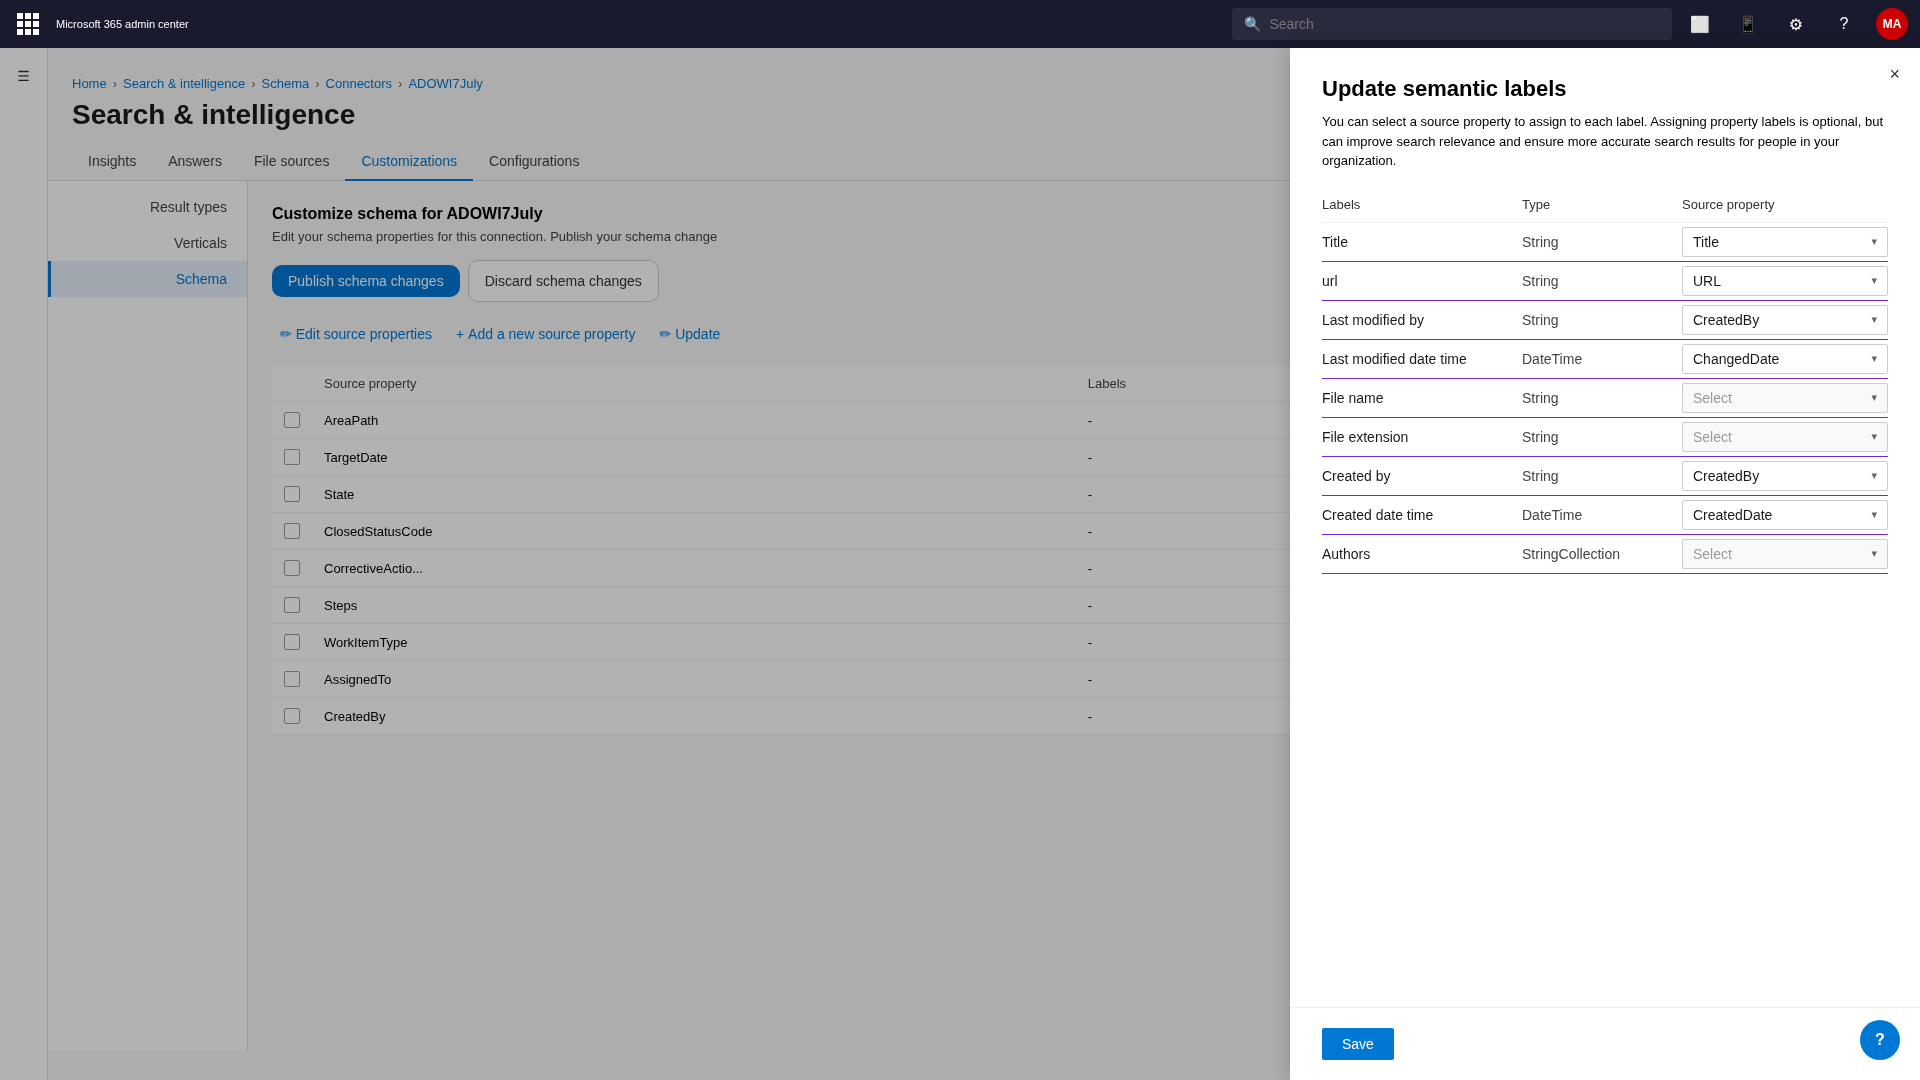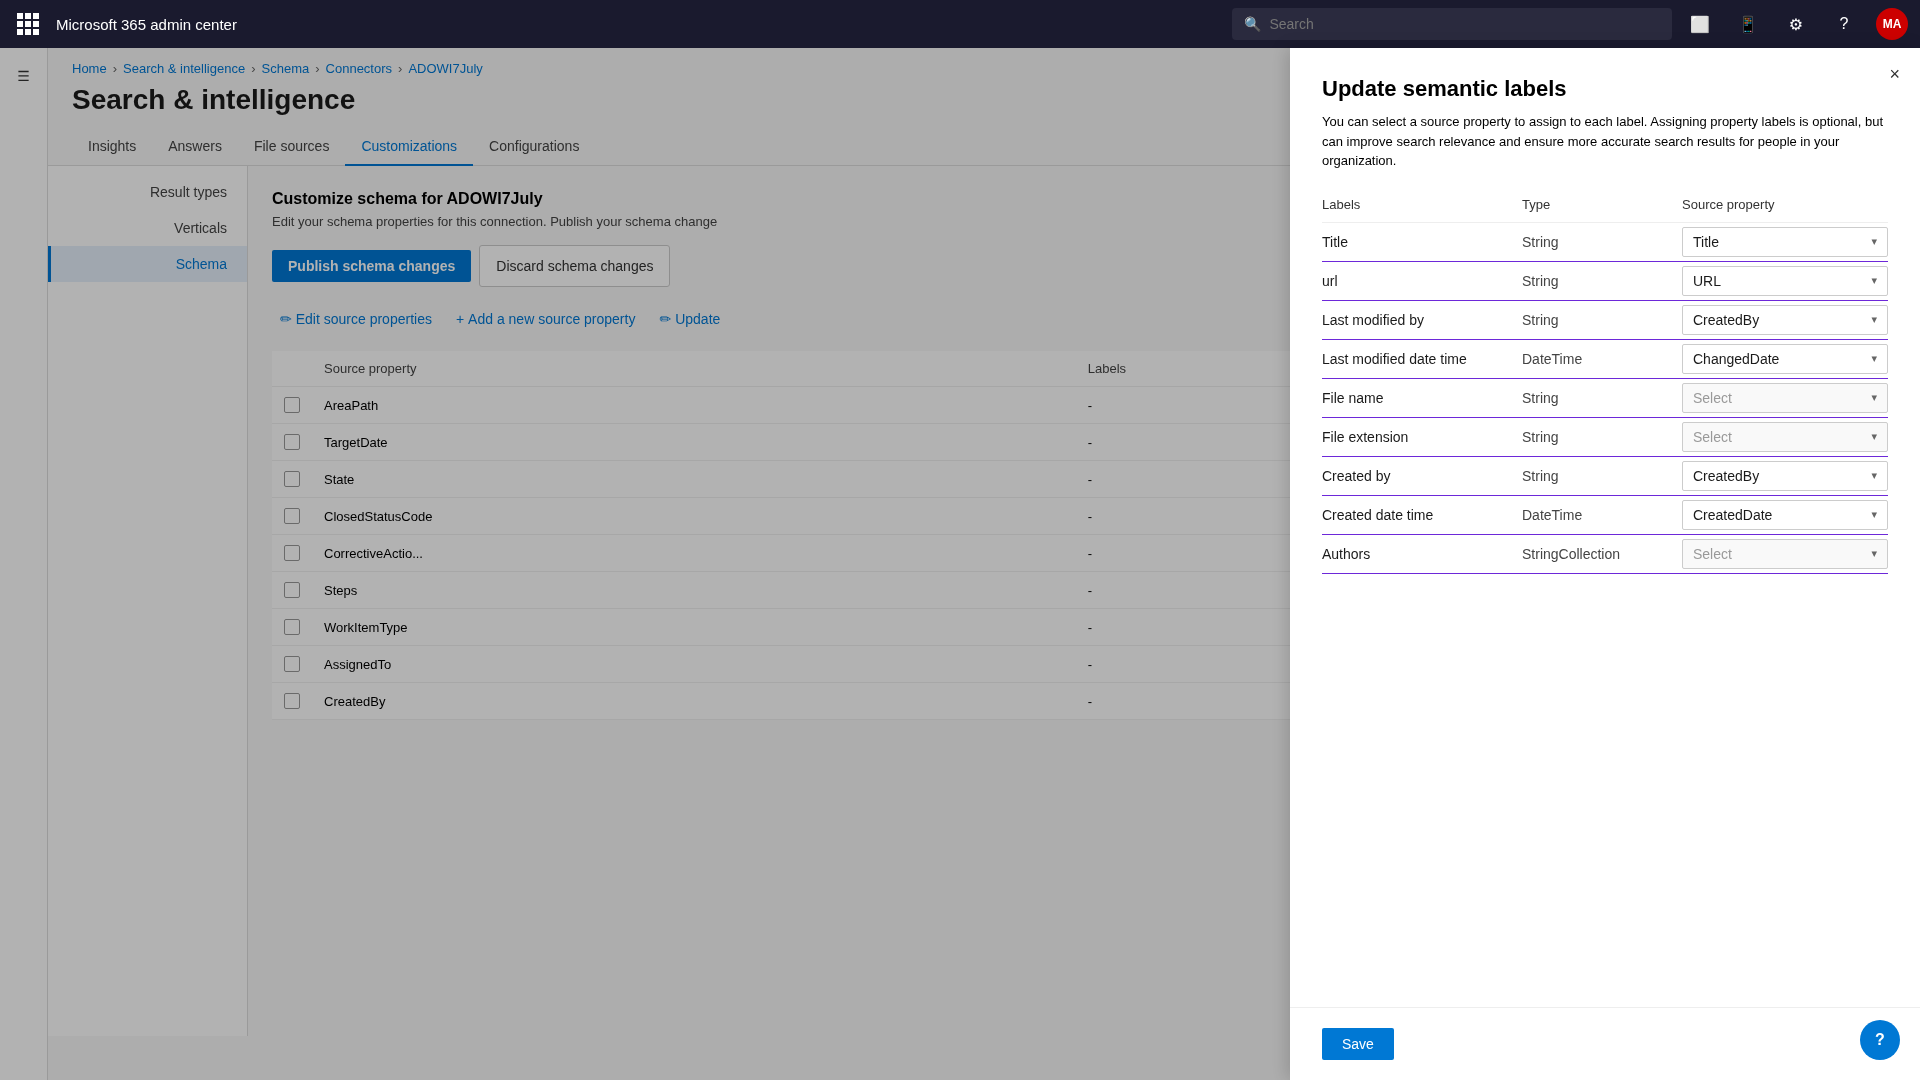--- a/index.html
+++ b/index.html
@@ -7,42 +7,42 @@
 
     
     .topnav {
       display: flex; align-items: center; height: 48px;
       background: #1a1a2e; color: white; padding: 0 12px; gap: 12px;
       position: fixed; top: 0; left: 0; right: 0; z-index: 100;
     }
     .topnav-grid { display: flex; align-items: center; justify-content: center; width: 32px; height: 32px; cursor: pointer; }
     .topnav-grid span { display: grid; grid-template-columns: repeat(3,6px); grid-template-rows: repeat(3,6px); gap: 2px; }
     .topnav-grid span i { background: white; display: block; }
-    .topnav-title { font-size: 15px; font-weight: 400; color: white; margin-right: auto; }
+    .topnav-title { font-size: 11px; font-weight: 400; color: white; margin-right: auto; }
     .search-box {
       display: flex; align-items: center; background: #2a2a3e; border-radius: 4px;
       padding: 0 12px; height: 32px; width: 440px; gap: 8px; color: #aaa;
     }
     .search-box input { background: none; border: none; outline: none; color: #ccc; font-size: 14px; width: 100%; }
     .topnav-icons { display: flex; gap: 16px; align-items: center; }
     .topnav-icon { width: 32px; height: 32px; display: flex; align-items: center; justify-content: center; cursor: pointer; color: white; font-size: 16px; }
     .avatar { width: 32px; height: 32px; border-radius: 50%; background: #c00; display: flex; align-items: center; justify-content: center; font-size: 12px; font-weight: 600; color: white; cursor: pointer; }
 
     
     .main-layout { display: flex; margin-top: 48px; height: calc(100vh - 48px); }
 
     
     .sidebar { width: 48px; background: #fff; border-right: 1px solid #ddd; display: flex; flex-direction: column; align-items: center; padding-top: 8px; }
     .sidebar-hamburger { width: 40px; height: 40px; display: flex; align-items: center; justify-content: center; cursor: pointer; color: #333; }
 
     
     .content-area { flex: 1; overflow: auto; background: #f8f8f8; }
 
     
-    .breadcrumb { display: flex; align-items: center; gap: 6px; padding: 13px 24px 0; font-size: 13px; color: #0078d4; }
+    .breadcrumb { display: flex; align-items: center; gap: 6px; padding: 28px 24px 0; font-size: 13px; color: #0078d4; }
     .breadcrumb span { color: #666; }
     .breadcrumb a { color: #0078d4; text-decoration: none; cursor: pointer; }
 
     
     .page-title { font-size: 28px; font-weight: 600; color: #1a1a1a; padding: 8px 24px 0; }
 
     
     .tabs { display: flex; gap: 0; padding: 0 24px; border-bottom: 1px solid #ddd; margin-top: 12px; }
     .tab { padding: 10px 16px; cursor: pointer; font-size: 14px; color: #444; border-bottom: 2px solid transparent; margin-bottom: -1px; }
     .tab.active { color: #0078d4; border-bottom: 2px solid #0078d4; font-weight: 500; }
@@ -55,22 +55,22 @@
     .left-panel-item { padding: 10px 20px; cursor: pointer; font-size: 14px; color: #444; }
     .left-panel-item.active { background: #e6f0fb; color: #0078d4; font-weight: 500; border-left: 3px solid #0078d4; }
 
     
     .right-panel { flex: 1; overflow: auto; padding: 24px; background: #f8f8f8; position: relative; }
     .schema-title { font-size: 16px; font-weight: 600; margin-bottom: 6px; }
     .schema-desc { font-size: 13px; color: #444; margin-bottom: 16px; }
 
     
     .action-bar { display: flex; gap: 8px; margin-bottom: 20px; align-items: center; flex-wrap: wrap; }
-    .btn-primary { background: #0078d4; color: white; border: none; padding: 8px 16px; border-radius: 2px; cursor: pointer; font-size: 14px; font-weight: bold; }
-    .btn-secondary { background: white; color: #333; border: 1px solid #ccc; padding: 12px 16px; border-radius: 3px; cursor: pointer; font-size: 14px; }
+    .btn-primary { background: #0078d4; color: white; border: none; padding: 8px 16px; border-radius: 10px; cursor: pointer; font-size: 14px; }
+    .btn-secondary { background: white; color: #333; border: 1px solid #ccc; padding: 12px 16px; border-radius: 10px; cursor: pointer; font-size: 14px; }
     .btn-link { background: none; border: none; color: #0078d4; cursor: pointer; font-size: 14px; display: flex; align-items: center; gap: 4px; padding: 4px 8px; }
 
     
     .schema-table { width: 100%; border-collapse: collapse; background: white; }
     .schema-table th { text-align: left; padding: 10px 12px; font-size: 13px; font-weight: 500; color: #444; border-bottom: 1px solid #eee; }
     .schema-table td { padding: 10px 12px; font-size: 13px; border-bottom: 1px solid #f0f0f0; }
     .cb { width: 16px; height: 16px; border: 1px solid #999; border-radius: 2px; cursor: pointer; }
 
     
     .overlay { position: fixed; top: 48px; left: 0; right: 0; bottom: 0; background: rgba(0,0,0,0.3); z-index: 200; }

